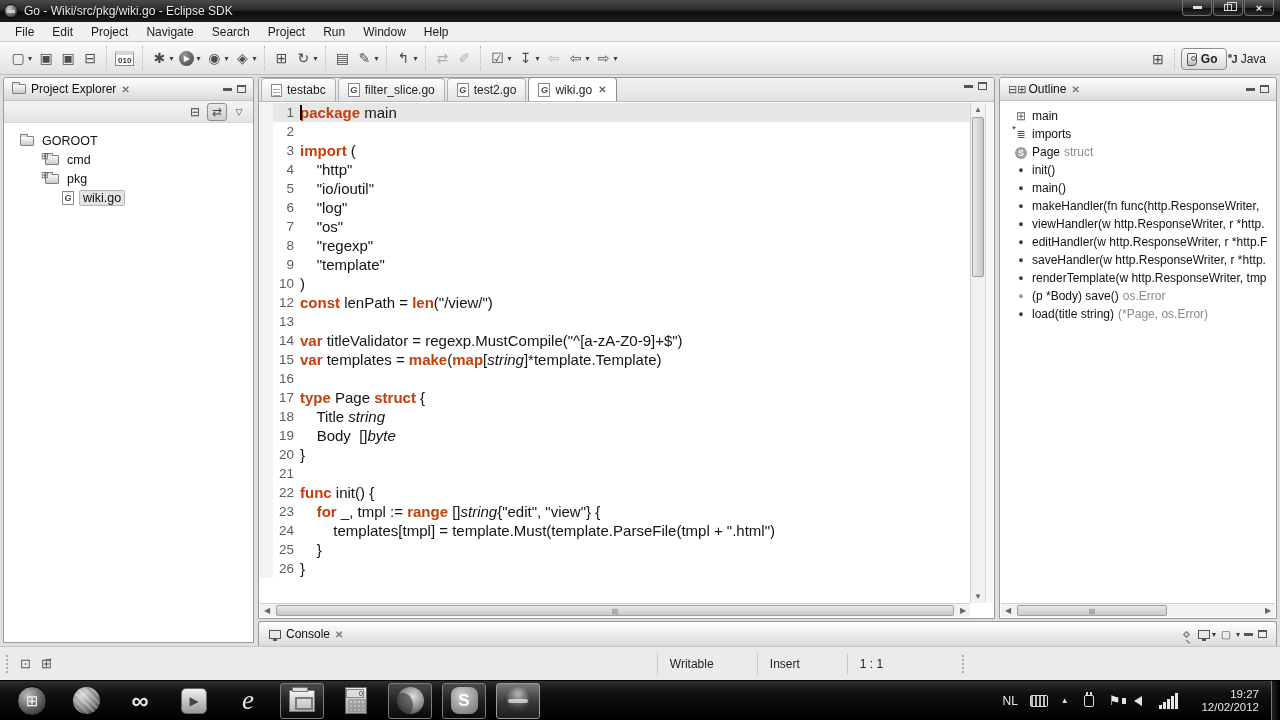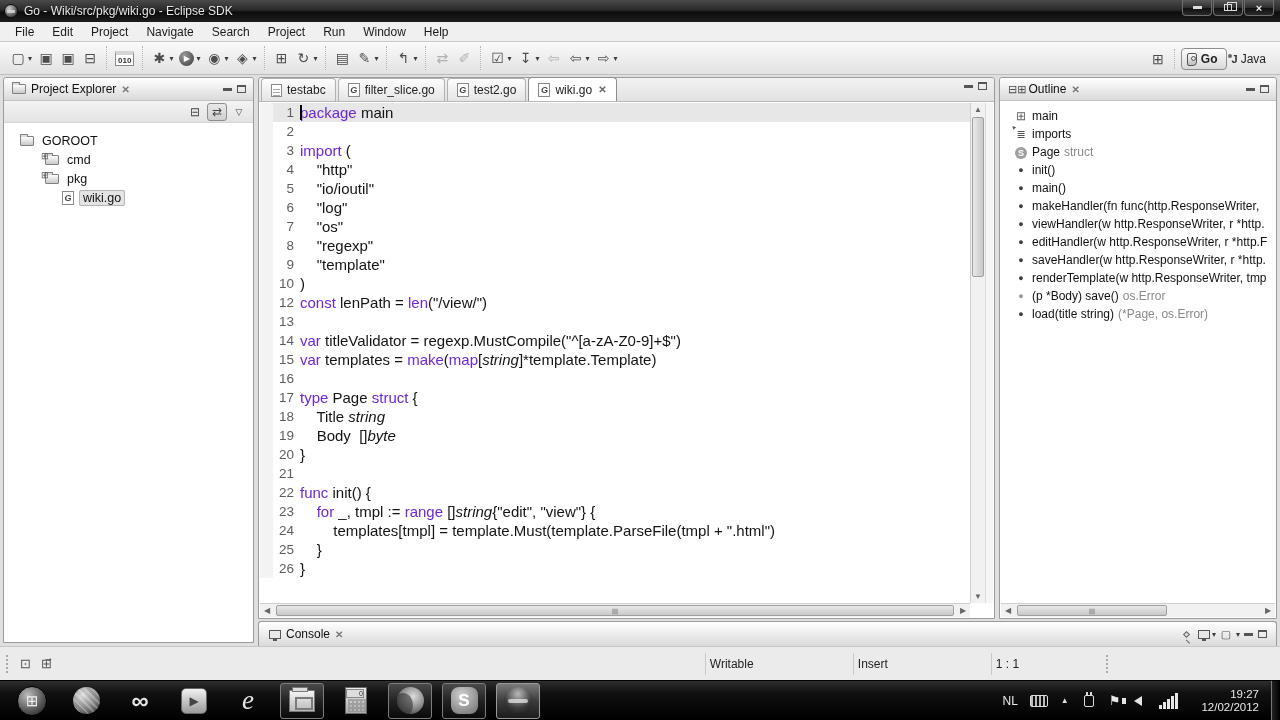--- a/index.html
+++ b/index.html
@@ -98,21 +98,21 @@
   .etab .x{margin-left:6px;color:#666;font-size:10px;font-weight:bold;}
   .ectl{position:absolute;right:4px;top:4px;display:flex;align-items:center;}
 
   .codewrap{position:absolute;left:1px;top:25px;right:24px;bottom:15px;overflow:hidden;background:#fff;
     font-family:"DejaVu Sans Mono",monospace;font-size:15px;}
   .cline{display:flex;height:19px;line-height:19px;white-space:pre;}
   .cline.cur{background:#e7e7e7;}
   .ruler{width:13px;background:#f3f3f3;flex:none;}
   .lnum{width:27px;flex:none;text-align:right;padding-right:6px;color:#5e5e5e;font-size:13.5px;}
   .ctext{color:#141414;position:relative;}
-  .ctext b{font-weight:normal;color:#6d28d9;}
+  .ctext b{font-weight:bold;color:#c2410c;}
   .ctext i{font-style:italic;}
   .caret{position:absolute;left:0;top:2px;width:2px;height:15px;background:#000;}
 
   .vscroll{position:absolute;top:25px;right:9px;bottom:15px;width:15px;background:#f1f1f1;border-left:1px solid #cfcfcf;}
   .vthumb{position:absolute;left:1px;top:14px;width:12px;height:160px;border:1px solid #9f9f9f;border-radius:2px;
     background:linear-gradient(90deg,#e9e9e9,#c8c8c8);}
   .sar{position:absolute;left:0;width:14px;height:13px;color:#666;font-size:8px;text-align:center;line-height:13px;}
   .overview{position:absolute;top:25px;right:1px;bottom:15px;width:8px;background:#f6f6f6;border-left:1px solid #ddd;}
   .hscroll{position:absolute;left:1px;right:1px;bottom:1px;height:14px;background:#f1f1f1;border-top:1px solid #cfcfcf;}
   .hthumb{position:absolute;top:1px;left:16px;right:16px;height:11px;border:1px solid #9f9f9f;border-radius:2px;
@@ -142,21 +142,21 @@
   .con-ic:after{content:"";position:absolute;left:3px;bottom:-3px;width:4px;height:2px;background:#555;}
   .conctl{margin-left:auto;display:flex;align-items:center;}
   .pin-ic{width:5px;height:5px;border:1px solid #666;background:#ddd;position:relative;transform:rotate(45deg);margin:0 6px;}
   .pin-ic:after{content:"";position:absolute;left:5px;top:5px;width:5px;height:1px;background:#666;}
 
   
   .statusbar{position:absolute;left:0;top:646px;width:1280px;height:34px;background:#ebebeb;
     border-top:1px solid #c6c6c6;display:flex;align-items:center;font-size:12px;color:#222;}
   .grip{width:3px;height:18px;border-left:2px dotted #aaa;margin:0 6px;}
   .sb-ic{font-size:13px;color:#555;margin:0 5px;}
-  .sb-cell{height:22px;display:flex;align-items:center;padding:0 4px;border-left:1px solid #c9c9c9;min-width:100px;margin-left:48px;}
+  .sb-cell{height:22px;display:flex;align-items:center;padding:0 12px;border-left:1px solid #c9c9c9;min-width:100px;}
 
   
   .taskbar{position:absolute;left:0;top:680px;width:1280px;height:40px;
     background:linear-gradient(#2e2e2e,#111 30%,#000);border-top:1px solid #000;display:flex;align-items:center;}
   .tb-item{width:44px;height:36px;display:flex;align-items:center;justify-content:center;margin-left:10px;flex:none;}
   .tb-item.boxed{border:1px solid #7d7d7d;border-radius:3px;background:linear-gradient(#4a4a4a,#222 50%,#0a0a0a);}
   .tb-item.boxed.active{background:linear-gradient(#7a7a7a,#3c3c3c 50%,#1c1c1c);border-color:#9a9a9a;}
   .orb{width:30px;height:30px;border-radius:50%;background:radial-gradient(circle at 35% 30%,#bdbdbd,#5c5c5c 55%,#161616);
     border:1px solid #000;color:#f0f0f0;font-size:15px;display:flex;align-items:center;justify-content:center;}
   .sphere{width:27px;height:27px;border-radius:50%;background:radial-gradient(circle at 35% 30%,#cfcfcf,#6e6e6e 60%,#1a1a1a);}

